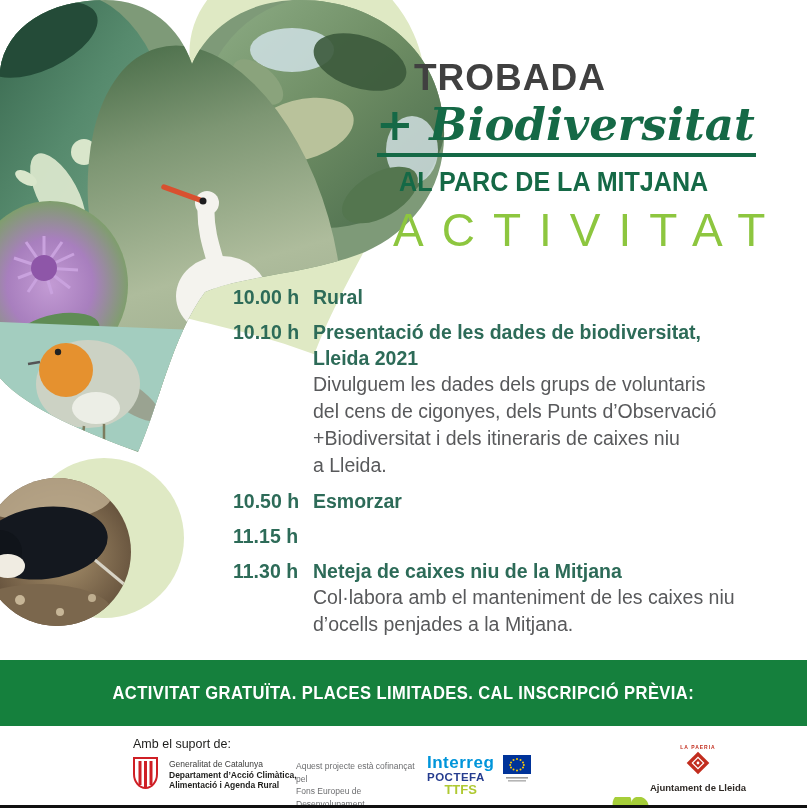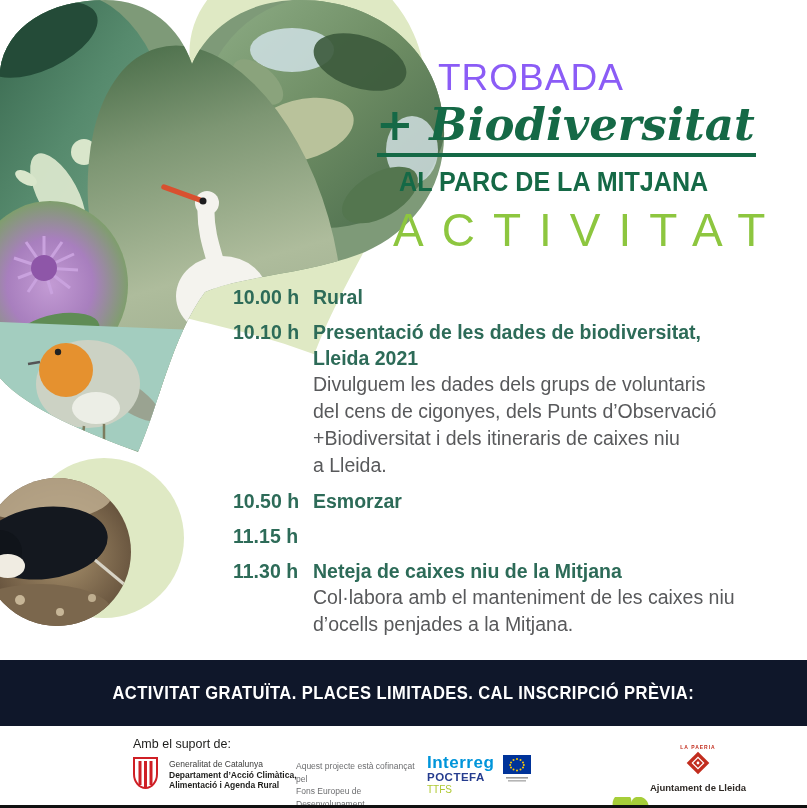--- a/index.html
+++ b/index.html
@@ -3,57 +3,57 @@
 <meta charset="utf-8">
 <style>
   html,body{margin:0;padding:0;background:#fff;}
   .poster{position:relative;width:807px;height:808px;background:#fff;overflow:hidden;
           font-family:"Liberation Sans",sans-serif;}
 
   
   .collage{position:absolute;left:0;top:0;}
 
   
-  .t-trobada{position:absolute;left:438px;top:57px;font-size:37px;font-weight:normal;
-             color:#8b5cf6;letter-spacing:1px;}
+  .t-trobada{position:absolute;left:414px;top:57px;font-size:37px;font-weight:bold;
+             color:#404040;letter-spacing:1px;}
   .t-bio{position:absolute;left:376px;top:98px;font-family:"DejaVu Serif",serif;
          font-style:italic;font-weight:bold;font-size:45px;color:#156946;}
   .t-underline{position:absolute;left:377px;top:153px;width:379px;height:4px;background:#156946;}
   .t-parc{position:absolute;left:399px;top:167px;font-size:27px;font-weight:bold;
           color:#156946;transform:scaleX(.93);transform-origin:left;}
   .t-programa{position:absolute;left:393px;top:203px;font-size:46px;font-weight:300;
               color:#8dc63f;letter-spacing:18px;}
 
   
   .program{position:absolute;left:233px;top:284px;width:545px;}
   .prow{display:flex;margin-bottom:9px;}
   .ptime{width:80px;flex:none;font-size:19.5px;font-weight:bold;color:#2d6b58;line-height:26px;}
   .ptitle{font-size:19.5px;font-weight:bold;color:#2d6b58;line-height:26px;white-space:pre-line;}
   .pdesc{font-size:19.5px;color:#58595b;line-height:27px;white-space:pre-line;}
 
   
-  .banner{position:absolute;left:0;top:660px;width:807px;height:66px;background:#0f172a;
+  .banner{position:absolute;left:0;top:660px;width:807px;height:66px;background:#15803d;
           display:flex;flex-direction:column;align-items:center;justify-content:center;color:#fff;}
   .bline1 span{display:inline-block;font-size:19px;font-weight:bold;letter-spacing:.5px;
                transform:scaleX(.87);white-space:nowrap;}
   .bline2 span{display:inline-block;font-size:18px;font-weight:bold;margin-top:3px;
                transform:scaleX(.9);white-space:nowrap;}
 
   
   .support{position:absolute;left:133px;top:737px;font-size:12.5px;color:#1d1d1b;}
   .lg-gen{position:absolute;left:132px;top:757px;display:flex;align-items:flex-start;}
   .gen-text{margin-left:10px;line-height:10.5px;padding-top:2px;}
   .gen-l1{font-size:8.5px;color:#3c3c3b;}
   .gen-l2,.gen-l3{font-size:8.5px;font-weight:bold;color:#1d1d1b;}
   .feder{position:absolute;left:296px;top:760px;font-size:8.5px;line-height:12.5px;
          color:#6d6e70;white-space:pre-line;width:132px;}
   .lg-interreg{position:absolute;left:427px;top:754px;display:flex;}
   .int-name{font-size:17px;font-weight:bold;color:#0095da;letter-spacing:.5px;line-height:17px;}
   .int-prog{font-size:11.5px;font-weight:bold;color:#253c8f;letter-spacing:.5px;line-height:13px;}
-  .int-proj{font-size:10px;font-weight:normal;color:#afc932;line-height:11px;}
+  .int-proj{font-size:13px;font-weight:bold;color:#afc932;line-height:11px;text-align:center;}
   .euflag{margin-left:8px;margin-top:1px;}
   .lg-lleida{position:absolute;left:548px;top:757px;margin-top:46px;}
   .llei-1{font-size:14.5px;font-weight:bold;color:#156f3c;letter-spacing:.5px;line-height:15px;}
   .llei-2{font-family:"DejaVu Serif",serif;font-style:italic;font-weight:bold;font-size:15px;
           color:#2e9a47;line-height:15px;transform:rotate(-4deg);transform-origin:left;}
   .llei-heart{position:absolute;left:62px;top:-6px;}
   .lg-paeria{position:absolute;left:649px;top:744px;width:98px;text-align:center;}
   .pae-top{font-size:5px;font-weight:bold;color:#c22d1e;letter-spacing:1px;}
   .pae-bottom{font-size:9.5px;font-weight:bold;color:#2f2a26;margin-top:2px;}
   .bottomline{position:absolute;left:0;top:805px;width:807px;height:3px;background:#101010;}

